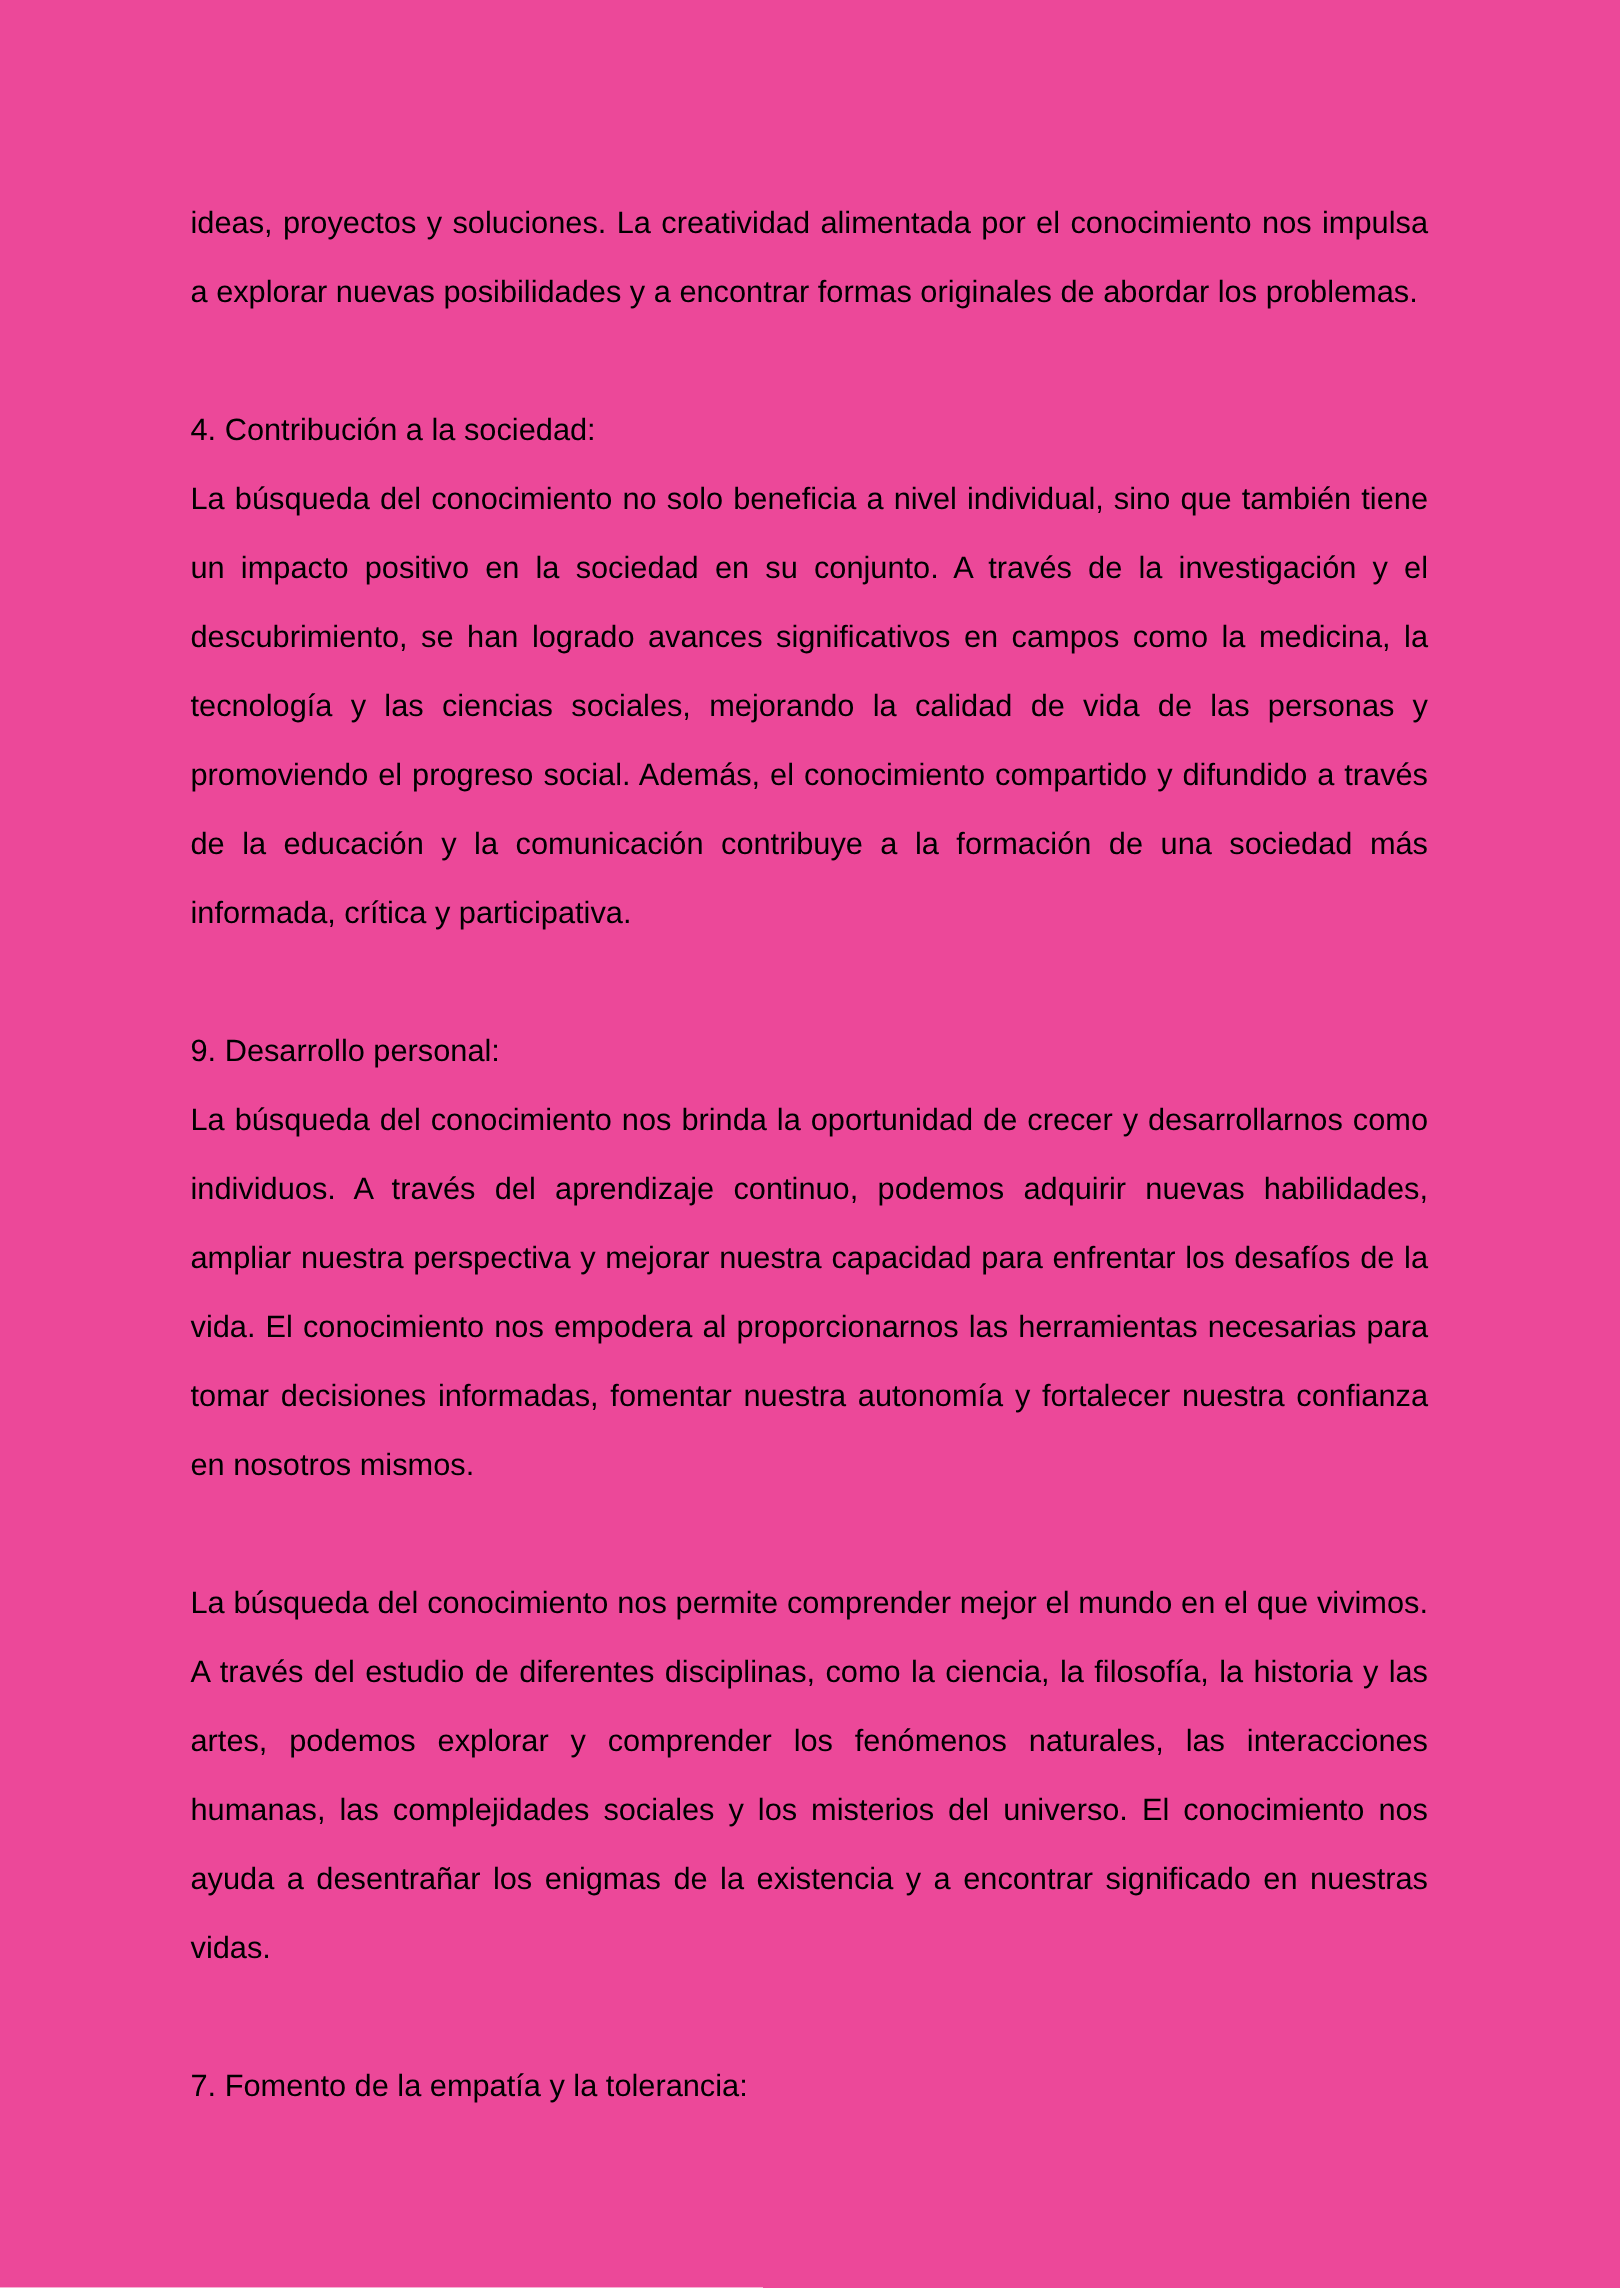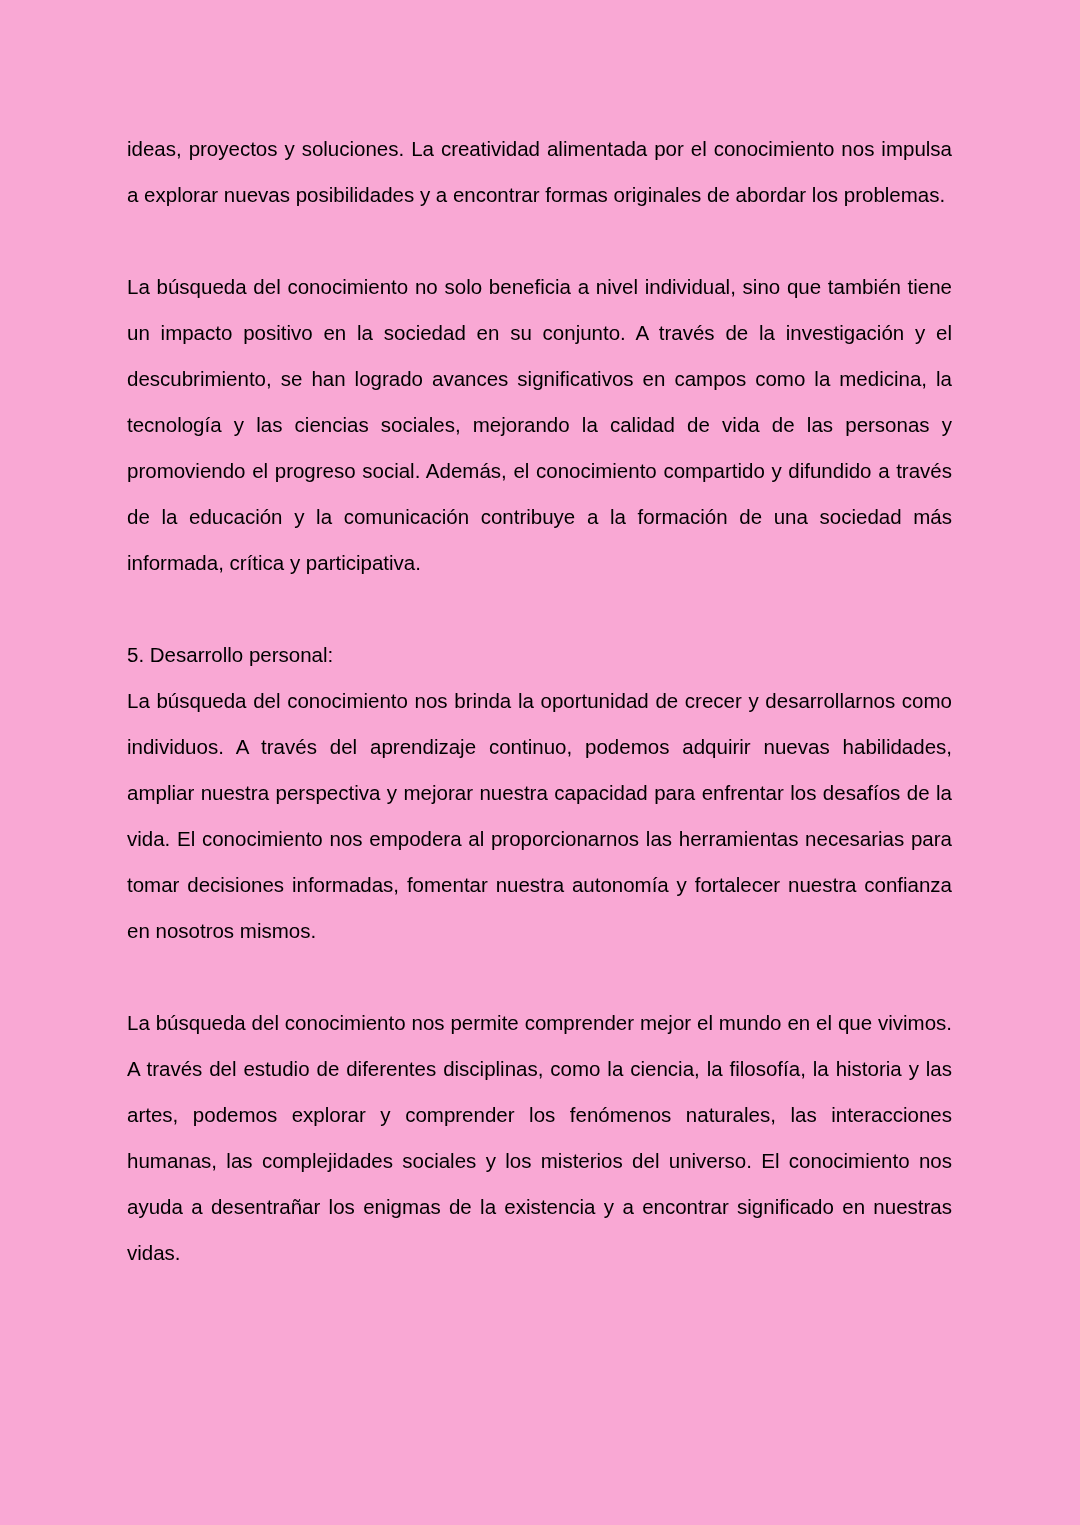--- a/index.html
+++ b/index.html
@@ -9,21 +9,21 @@
     background: #ffffff;
   }
   body {
     font-family: "Liberation Sans", sans-serif;
     color: #000000;
   }
   .page {
     position: relative;
     width: 1080px;
     height: 1525px;
-    background: #f9a8d4;
+    background: #ec4899;
     overflow: hidden;
     box-sizing: border-box;
   }
   .text-column {
     position: absolute;
     left: 127px;
     top: 126px;
     width: 825px;
   }
   .para {
@@ -50,31 +50,33 @@
 </head>
 <body>
 
 <div class="page">
   <div class="text-column">
 
     <p class="para body">ideas, proyectos y soluciones. La creatividad alimentada por el conocimiento nos impulsa a explorar nuevas posibilidades y a encontrar formas originales de abordar los problemas.</p>
 
     <div class="spacer"></div>
 
+    <p class="para heading">4. Contribución a la sociedad:</p>
 
     <p class="para body">La búsqueda del conocimiento no solo beneficia a nivel individual, sino que también tiene un impacto positivo en la sociedad en su conjunto. A través de la investigación y el descubrimiento, se han logrado avances significativos en campos como la medicina, la tecnología y las ciencias sociales, mejorando la calidad de vida de las personas y promoviendo el progreso social. Además, el conocimiento compartido y difundido a través de la educación y la comunicación contribuye a la formación de una sociedad más informada, crítica y participativa.</p>
 
     <div class="spacer"></div>
 
-    <p class="para heading">5. Desarrollo personal:</p>
+    <p class="para heading">9. Desarrollo personal:</p>
 
     <p class="para body">La búsqueda del conocimiento nos brinda la oportunidad de crecer y desarrollarnos como individuos. A través del aprendizaje continuo, podemos adquirir nuevas habilidades, ampliar nuestra perspectiva y mejorar nuestra capacidad para enfrentar los desafíos de la vida. El conocimiento nos empodera al proporcionarnos las herramientas necesarias para tomar decisiones informadas, fomentar nuestra autonomía y fortalecer nuestra confianza en nosotros mismos.</p>
 
     <div class="spacer"></div>
 
 
     <p class="para body">La búsqueda del conocimiento nos permite comprender mejor el mundo en el que vivimos. A través del estudio de diferentes disciplinas, como la ciencia, la filosofía, la historia y las artes, podemos explorar y comprender los fenómenos naturales, las interacciones humanas, las complejidades sociales y los misterios del universo. El conocimiento nos ayuda a desentrañar los enigmas de la existencia y a encontrar significado en nuestras vidas.</p>
 
     <div class="spacer"></div>
 
+    <p class="para heading">7. Fomento de la empatía y la tolerancia:</p>
 
   </div>
 </div>
 
 </body></html>

